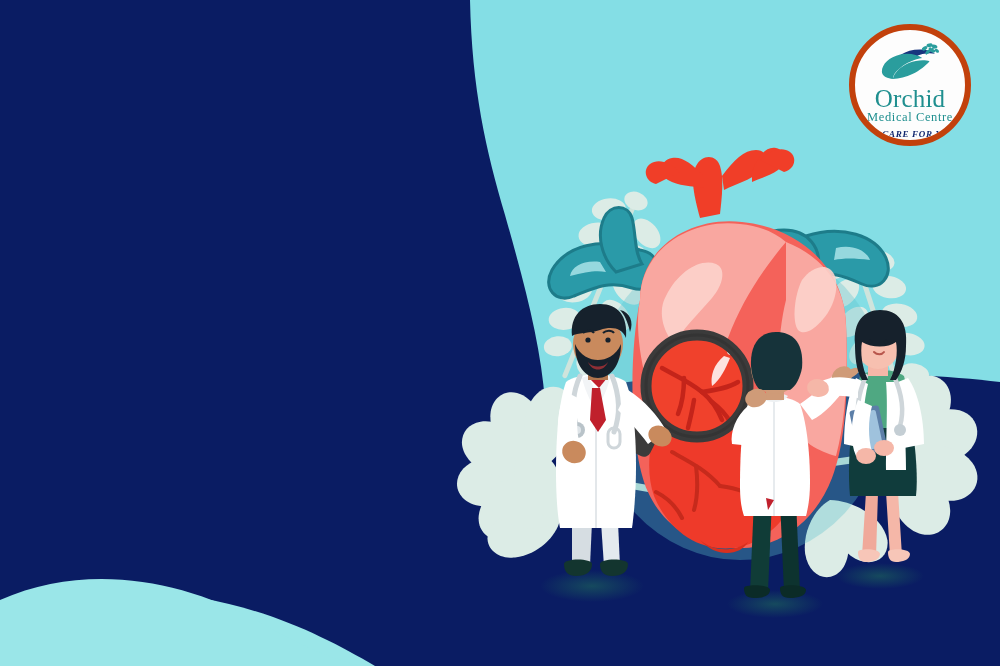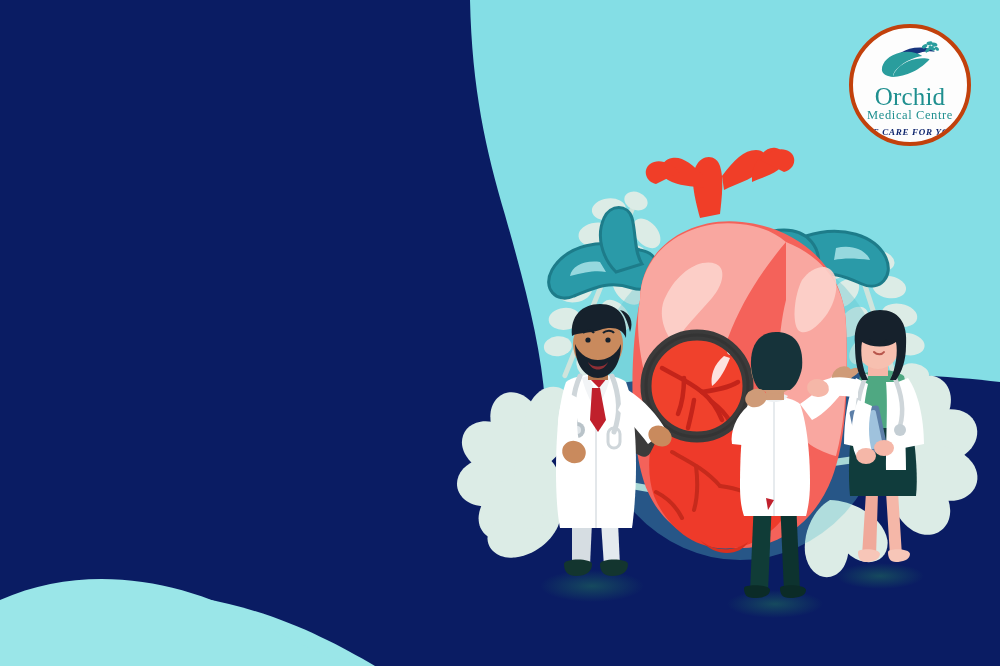--- a/index.html
+++ b/index.html
@@ -31,21 +31,21 @@
     color:#a5e5ef;font-weight:700;font-size:27px;line-height:1.42;margin:0;
     letter-spacing:-0.2px;
     transform:scaleX(0.97);transform-origin:left center;
   }
   .subline .s2{display:block;}
 
   
   .logo{
     position:absolute;left:849px;top:24px;width:122px;height:122px;
     border-radius:50%;background:#fdfdfd;
-    border:4px solid #c2410c;
+    border:6px solid #c2410c;
     z-index:60;
     display:flex;flex-direction:column;align-items:center;justify-content:flex-start;
     overflow:hidden;
   }
   .logo-mark{width:74px;height:44px;margin-top:11px;}
   .logo-name{
     font-family:"Liberation Serif",serif;
     color:#1f8f8f;font-size:25px;line-height:1;margin-top:1px;letter-spacing:0.2px;
   }
   .logo-sub{

